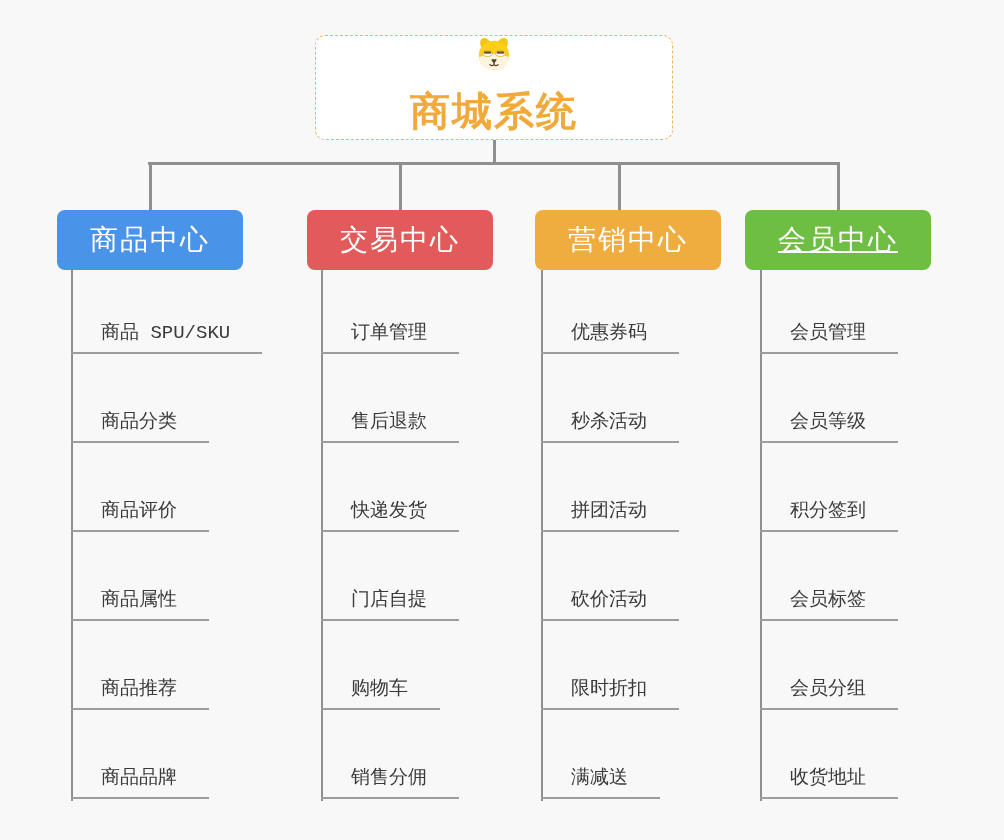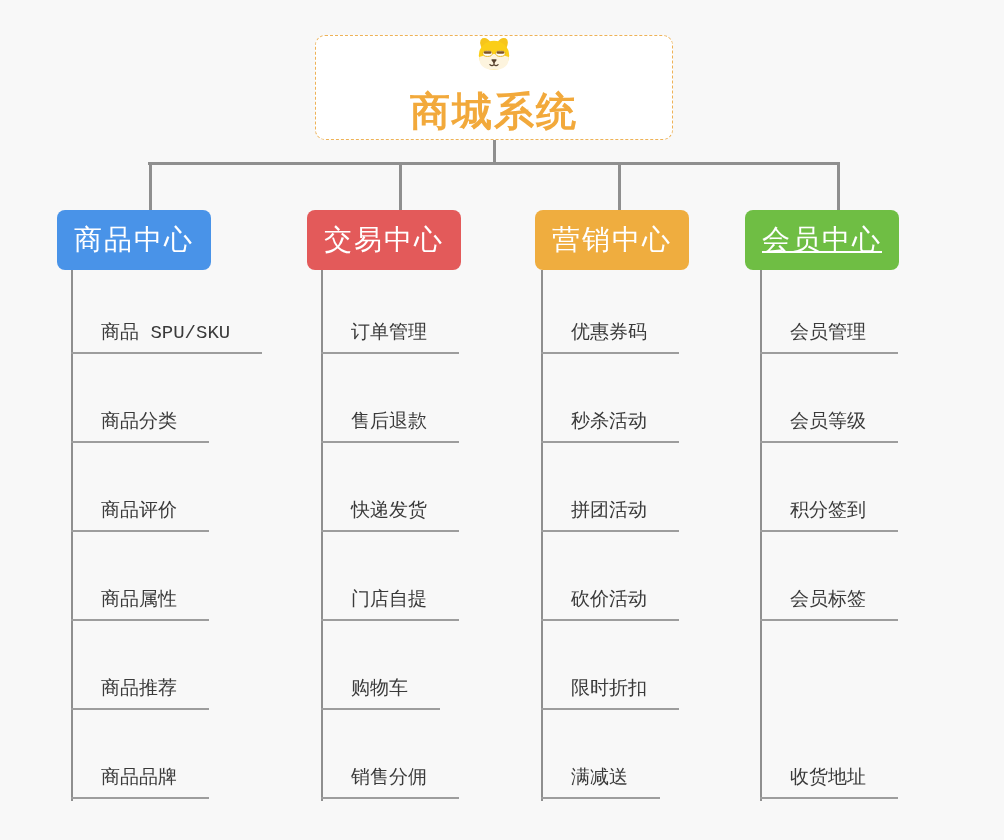--- a/index.html
+++ b/index.html
@@ -42,21 +42,21 @@
   .conn-drop   { top: 162px; width: 3px; height: 48px; }
   .conn-drop.d0 { left: 148.5px; }
   .conn-drop.d1 { left: 398.5px; }
   .conn-drop.d2 { left: 617.5px; }
   .conn-drop.d3 { left: 836.5px; }
 
   
   .branch-box {
     position: absolute;
     top: 210px;
-    width: 154px; height: 60px;
+    width: 186px; height: 60px;
     border-radius: 8px;
     color: #ffffff;
     font-size: 28px;
     font-weight: 500;
     letter-spacing: 2px;
     text-align: center;
     line-height: 60px;
     white-space: nowrap;
   }
   .branch-box.b0 { left: 57px; }
@@ -154,15 +154,16 @@
   <div class="leaf c2 r1">秒杀活动</div>
   <div class="leaf c2 r2">拼团活动</div>
   <div class="leaf c2 r3">砍价活动</div>
   <div class="leaf c2 r4">限时折扣</div>
   <div class="leaf c2 r5">满减送</div>
 
   <div class="leaf c3 r0">会员管理</div>
   <div class="leaf c3 r1">会员等级</div>
   <div class="leaf c3 r2">积分签到</div>
   <div class="leaf c3 r3">会员标签</div>
+  <div class="leaf c3 r4">会员分组</div>
   <div class="leaf c3 r5">收货地址</div>
 
 </div>
 
 </body></html>

